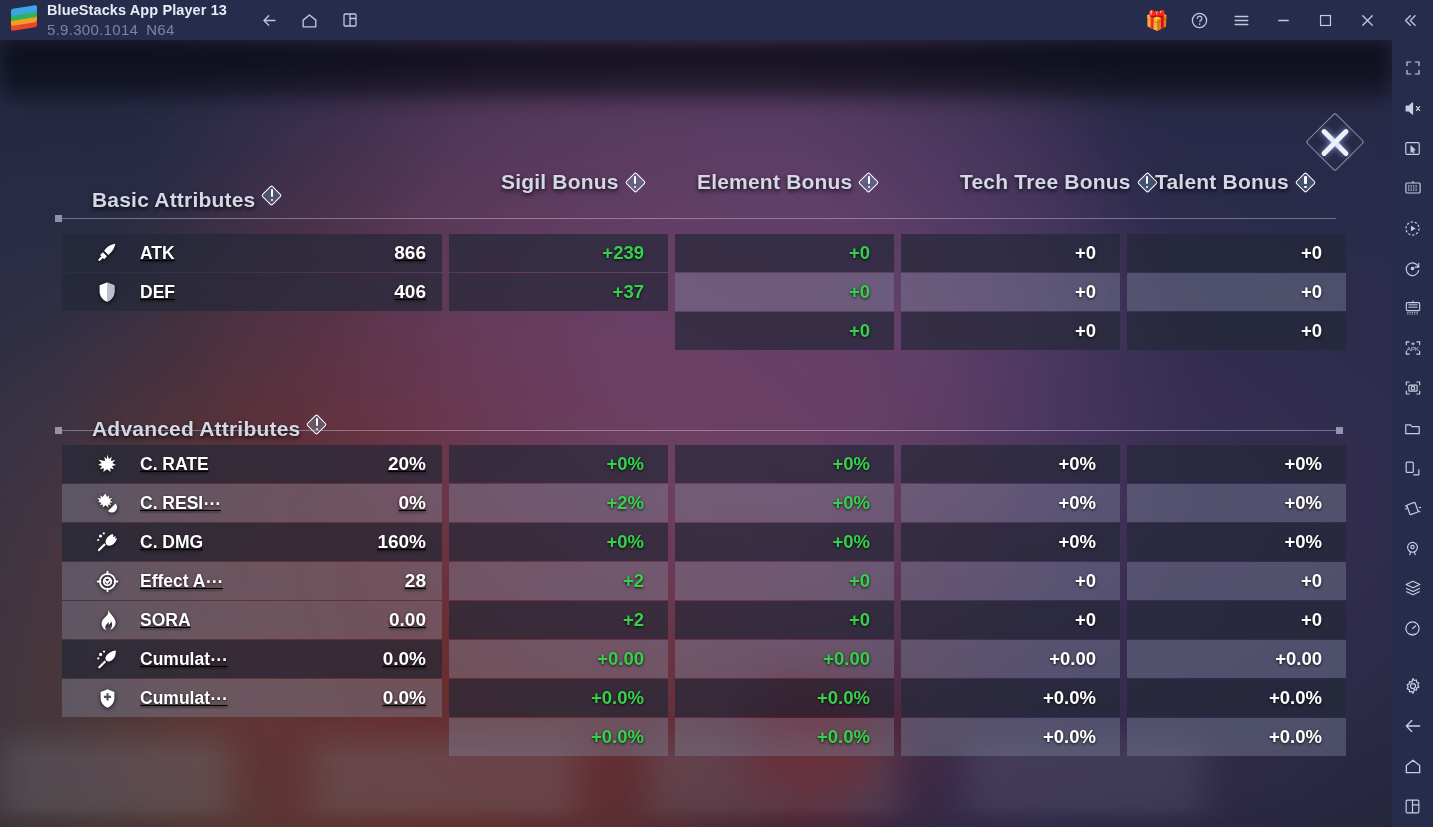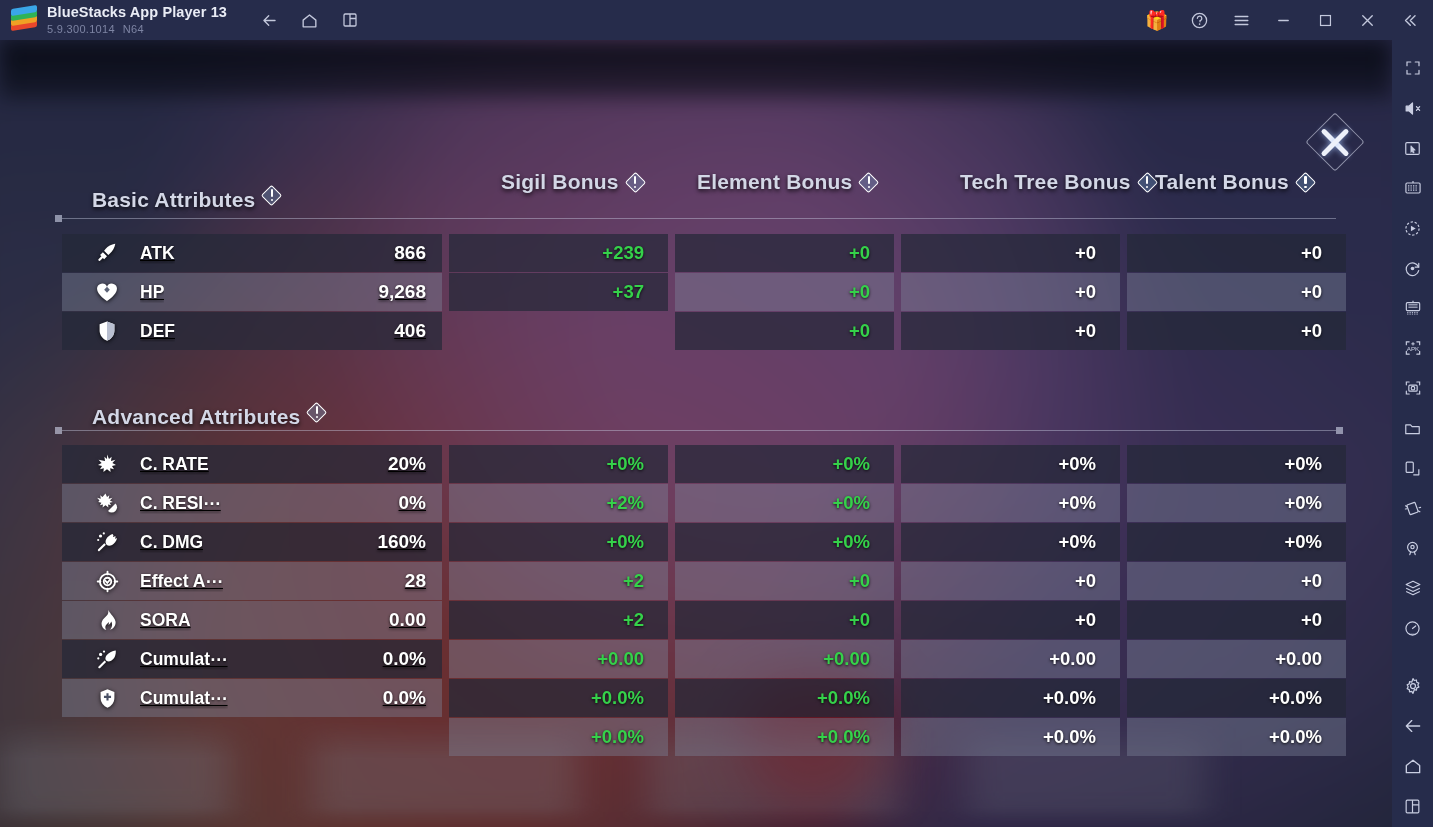--- a/index.html
+++ b/index.html
@@ -12,21 +12,21 @@
     background:#262c4b; display:flex; align-items:center; z-index:60;
   }
   #bs-logo{ width:26px; height:26px; margin-left:11px; margin-right:10px; position:relative; flex:0 0 auto;}
   #bs-logo i{ position:absolute; left:0; width:26px; height:7px; border-radius:2px; transform:skewY(-9deg);}
   #bs-logo i.l1{ top:15px; background:#e8472b;}
   #bs-logo i.l2{ top:10px; background:#f0a124;}
   #bs-logo i.l3{ top:5px;  background:#2fb356;}
   #bs-logo i.l4{ top:0px;  background:#3aa6e8;}
   .tb-texts{ display:flex; flex-direction:column; justify-content:center; line-height:1;}
   .tb-title{ font-size:14.5px; color:#e9ecf5; font-weight:700; letter-spacing:.1px;}
-  .tb-sub{ font-size:11px; color:#7d84a3; margin-top:4px; letter-spacing:.3px;}
+  .tb-sub{ font-size:15px; color:#7d84a3; margin-top:4px; letter-spacing:.3px;}
   .tb-sub span{ margin-right:8px;}
   .tb-navs{ display:flex; align-items:center; margin-left:26px; gap:6px;}
   .tb-btn{ width:34px; height:30px; display:flex; align-items:center; justify-content:center;
     color:#c3c8dc; border-radius:3px;}
   .tb-right{ margin-left:auto; display:flex; align-items:center; gap:2px; padding-right:4px;}
   .tb-right .tb-btn{ width:40px; height:40px; border-radius:0;}
   .gift{ font-size:19px; line-height:1;}
 
   
   #rail{
@@ -273,30 +273,20 @@
         <div class="col col-main">
           <div class="cell r0">
             <span class="micon">
               <svg width="26" height="26" viewBox="0 0 24 24" fill="currentColor">
                 <path d="M19.4 3.4c-3.4.5-6.6 2.3-8.8 4.9l-1.3 1.6 3.9 3.9 1.5-1.3c2.6-2.3 4.3-5.5 4.9-8.9.1-.2-.1-.3-.2-.2zM8.2 11.3 5.6 13.9l1.2 1.2-2.4 2.4a1 1 0 1 0 1.4 1.4l2.4-2.4 1.2 1.2 2.6-2.6z"></path>
               </svg>
             </span>
             <span class="mlabel">ATK</span>
             <span class="mval">866</span>
           </div>
-          <div class="cell r1">
-            <span class="micon">
-              <svg width="26" height="26" viewBox="0 0 24 24" fill="currentColor">
-                <path d="M12 20.5S2.8 14.7 2.8 9.1A4.8 4.8 0 0 1 12 7.1a4.8 4.8 0 0 1 9.2 2c0 5.6-9.2 11.4-9.2 11.4z"></path>
-                <path d="M12 7.1 9.4 10l2.6 2.6L14.6 10z" fill="#5d6478"></path>
-              </svg>
-            </span>
-            <span class="mlabel">HP</span>
-            <span class="mval">9,268</span>
-          </div>
           <div class="cell r0">
             <span class="micon">
               <svg width="24" height="26" viewBox="0 0 24 24" fill="currentColor">
                 <path d="M12 2.4 4.6 5.3v6.2c0 4.6 3.1 8.8 7.4 10.3 4.3-1.5 7.4-5.7 7.4-10.3V5.3z"></path>
                 <path d="M12 2.4v19.4c4.3-1.5 7.4-5.7 7.4-10.3V5.3z" fill="#b9bfd0"></path>
               </svg>
             </span>
             <span class="mlabel">DEF</span>
             <span class="mval">406</span>
           </div>
@@ -337,21 +327,21 @@
           </div>
           <div class="cell r1">
             <span class="bval white">+0</span>
           </div>
           <div class="cell r0">
             <span class="bval white">+0</span>
           </div>
         </div>
       </div>
 
-    <div class="sec-head" style="left:92px; top:355px;">
+    <div class="sec-head" style="left:92px; top:367px;">
       <span class="sec-title">Advanced Attributes</span>
       <span class="info">
           <span class="d"></span>
           <span class="b"></span>
           <span class="dot"></span>
         </span>
     </div>
 
     <div class="hrule" style="left:62px; top:390px; width:1274px;">
       <span class="cap l"></span>

